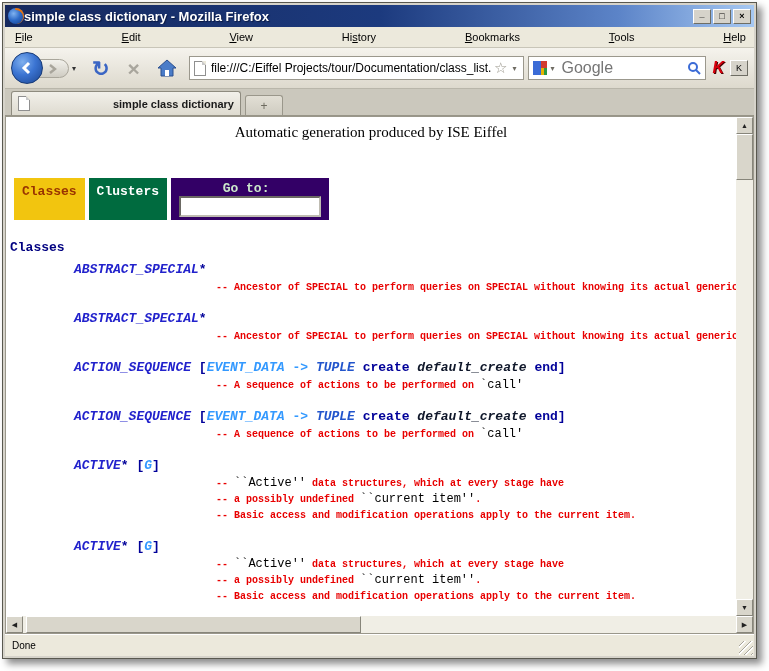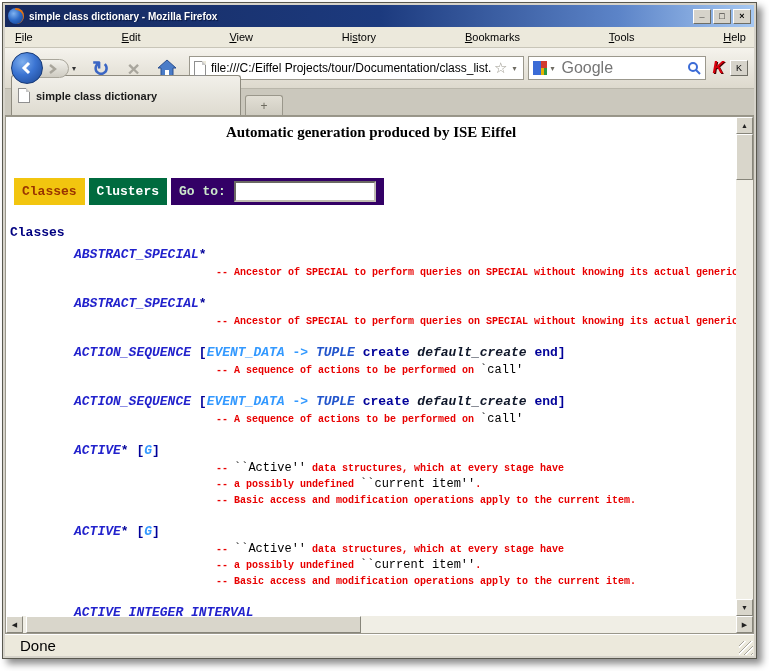--- a/index.html
+++ b/index.html
@@ -16,21 +16,21 @@
   .titlebar {
     height:22px; flex:0 0 22px; display:flex; align-items:center; padding:0 3px;
     background:linear-gradient(90deg,#16295E 0%,#1C3A7E 50%,#5C84C8 82%,#A6C8F2 100%);
   }
   .fx-icon { width:16px; height:16px; border-radius:50%;
     background:radial-gradient(circle at 35% 35%, #7FB2F0 0%, #2E6BC8 45%, #143C86 100%);
     position:relative; overflow:hidden; flex:0 0 16px; }
   .fx-icon::after { content:""; position:absolute; right:-3px; top:-2px; width:14px; height:14px;
     border-radius:50%; border:4px solid #E8730C; border-left-color:transparent; border-bottom-color:transparent;
     transform:rotate(40deg); }
-  .title-text { color:#FFFFFF; font-weight:bold; font-size:10px; margin-left:5px; flex:1 1 auto;
+  .title-text { color:#FFFFFF; font-weight:bold; font-size:13px; flex:1 1 auto;
     text-shadow:1px 1px 1px #0A1840; white-space:nowrap; overflow:hidden; }
   .win-buttons { display:flex; gap:2px; }
   .win-btn { width:18px; height:15px; background:#D6D3CA; border:1px solid;
     border-color:#FFFFFF #6E6D64 #6E6D64 #FFFFFF; font-size:9px; line-height:12px; text-align:center;
     font-weight:bold; color:#000; cursor:default; }
   .win-btn.min { line-height:8px; }
 
   
   .menubar { height:21px; flex:0 0 21px; background:#ECE9DC; display:flex; align-items:center;
     border-bottom:1px solid #C8C5B8; padding-left:2px;justify-content:space-between; }
@@ -66,34 +66,34 @@
     font-family:"Liberation Sans",sans-serif; margin-left:4px; min-width:0; background:transparent; }
   .magnifier { flex:0 0 14px; }
   .kasp { font-size:16px; font-weight:bold; font-style:italic; color:#D8000C; padding:0 6px;
     text-shadow:1px 1px 0 #4A0000; }
   .k-btn { width:18px; height:16px; background:#D6D3CA; border:1px solid;
     border-color:#FFFFFF #6E6D64 #6E6D64 #FFFFFF; font-size:9px; text-align:center; line-height:14px; }
 
   
   .tabstrip { height:27px; flex:0 0 27px; background:#CBC8BD; display:flex; align-items:flex-end;
     padding:3px 0 0 6px; border-bottom:1px solid #989588; }
-  .tab { width:230px; height:40px; background:linear-gradient(#F2F0EA,#DEDBD0);
+  .tab { width:230px; height:24px; background:linear-gradient(#F2F0EA,#DEDBD0);
     border:1px solid #8E8B7F; border-bottom:none; border-radius:3px 3px 0 0;
-    display:flex; align-items:center; padding:8px 6px; }
+    display:flex; align-items:center; padding:8px 6px;justify-content:space-between; }
   .tab-label { font-size:11px; font-weight:bold; color:#1A1A1A; margin-left:6px; white-space:nowrap; overflow:hidden; }
   .newtab { width:38px; height:20px; background:linear-gradient(#E2DFD5,#CFCCC1);
     border:1px solid #9A978B; border-bottom:none; border-radius:3px 3px 0 0; margin-left:4px;
     display:flex; align-items:center; justify-content:center; font-size:12px; color:#6E6B60; }
 
   
   .content { flex:1 1 auto; position:relative; background:#FFFFFF; border:1px solid #9A978B; overflow:hidden; }
   .doc { position:absolute; left:0; top:0; right:17px; bottom:17px; overflow:hidden; white-space:nowrap;
     font-family:"Liberation Mono", monospace; }
   .doc-heading { font-family:"Liberation Serif", serif; font-size:15px; color:#000;
-    text-align:center; margin-top:7px;font-weight:bold; }
+    text-align:center; margin-top:7px; }
   .btn-row { display:flex; margin:37px 0 0 8px; align-items:stretch; }
   .nav-cell { font-family:"Liberation Mono", monospace; font-size:13px; font-weight:bold;
     padding:6px 8px; margin-right:4px; cursor:default; }
   .goto-cell { display:flex; align-items:center; padding:3px 8px 3px 8px; }
   .goto-label { font-family:"Liberation Mono", monospace; font-size:13px; font-weight:bold; margin-right:8px; }
   .goto-input { width:142px; height:21px; border:2px inset #BFBCB2; background:#FFFFFF;
     font-family:"Liberation Sans",sans-serif; font-size:12px; outline:none; }
   .section-title { color:#000080; font-weight:bold; font-size:13px; margin:20px 0 6px 4px; }
   .class-list { margin-left:68px; }
   .entry { margin-bottom:15px; }
@@ -118,21 +118,21 @@
   .v-thumb { position:absolute; top:17px; left:0; width:17px; height:46px; background:#D9D6CB;
     border:1px solid; border-color:#FFFFFF #87857A #87857A #FFFFFF; }
   .v-down { position:absolute; bottom:0; left:0; }
   .h-track { flex:1 1 auto; position:relative; }
   .h-thumb { position:absolute; left:3px; top:0; width:335px; height:17px; background:#D9D6CB;
     border:1px solid; border-color:#FFFFFF #87857A #87857A #FFFFFF; }
 
   
   .statusbar { height:22px; flex:0 0 22px; background:#ECE9DC; border-top:1px solid #FFFFFF;
     display:flex; align-items:center; position:relative; }
-  .status-text { font-size:15px; color:#000; padding-left:15px; }
+  .status-text { font-size:10px; color:#000; padding-left:7px; }
   .grip { position:absolute; right:1px; bottom:1px; width:14px; height:14px;
     background:repeating-linear-gradient(135deg, transparent 0 3px, #A8A59A 3px 4px, #FFFFFF 4px 5px); }
 
   svg { display:block; }
 </style>
 </head>
 <body>
 
 <div class="window">
 
@@ -209,21 +209,21 @@
     </div>
     <div class="newtab">+</div>
   </div>
 
   <div class="content">
     <div class="doc">
       <div class="doc-heading">Automatic generation produced by ISE Eiffel</div>
       <div class="btn-row" id="page-buttons">
           <div class="nav-cell" style="background: rgb(242, 197, 15); color: rgb(153, 51, 0);">Classes</div>
           <div class="nav-cell" style="background: rgb(0, 107, 63); color: rgb(255, 255, 255);">Clusters</div>
-          <div class="nav-cell goto-cell" style="background: rgb(51, 0, 102);">
+          <div class="nav-cell goto-cell" style="background: rgb(51, 0, 102); flex-direction: column;">
             <span class="goto-label" style="color: rgb(204, 232, 204);">Go to:</span>
             <input class="goto-input" style="">
           </div>
         </div>
       <div class="section-title">Classes</div>
       <div class="class-list" id="class-list">
           <div class="entry">
             <div class="entry-name"><span class="seg-link">ABSTRACT_SPECIAL</span><span class="seg-sym">*</span></div>
             <div class="cmt-line"><span class="seg-cmt">-- Ancestor of SPECIAL to perform queries on SPECIAL without knowing its actual generic t</span></div>
           </div>

